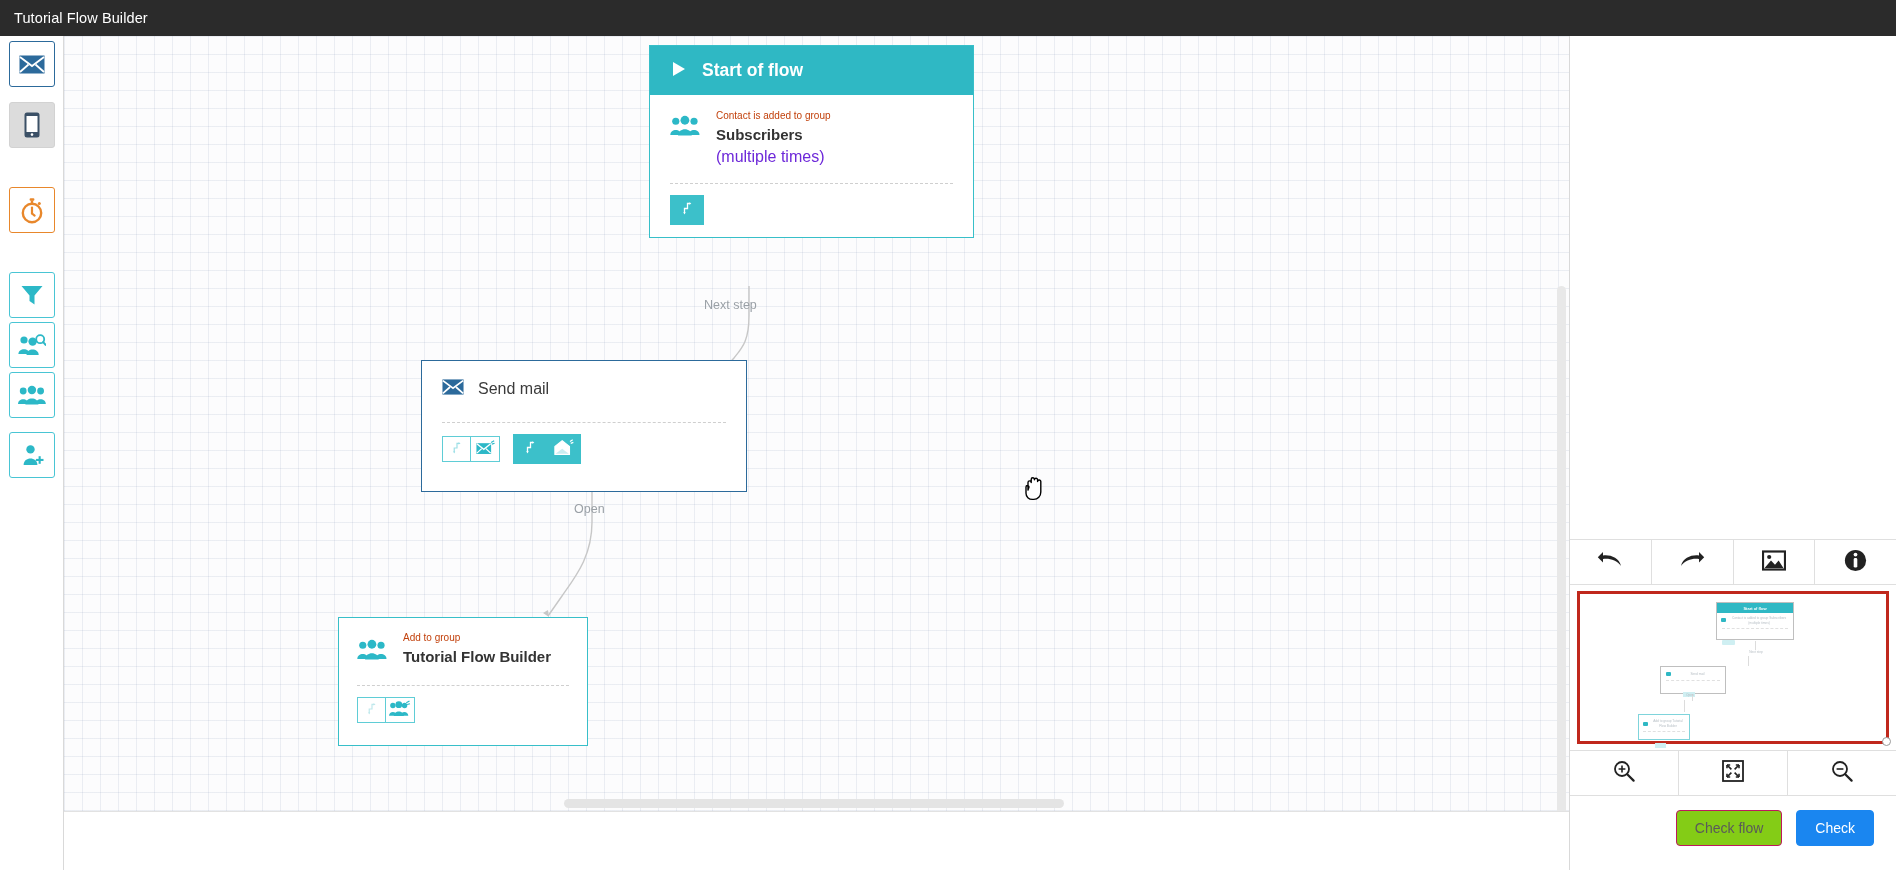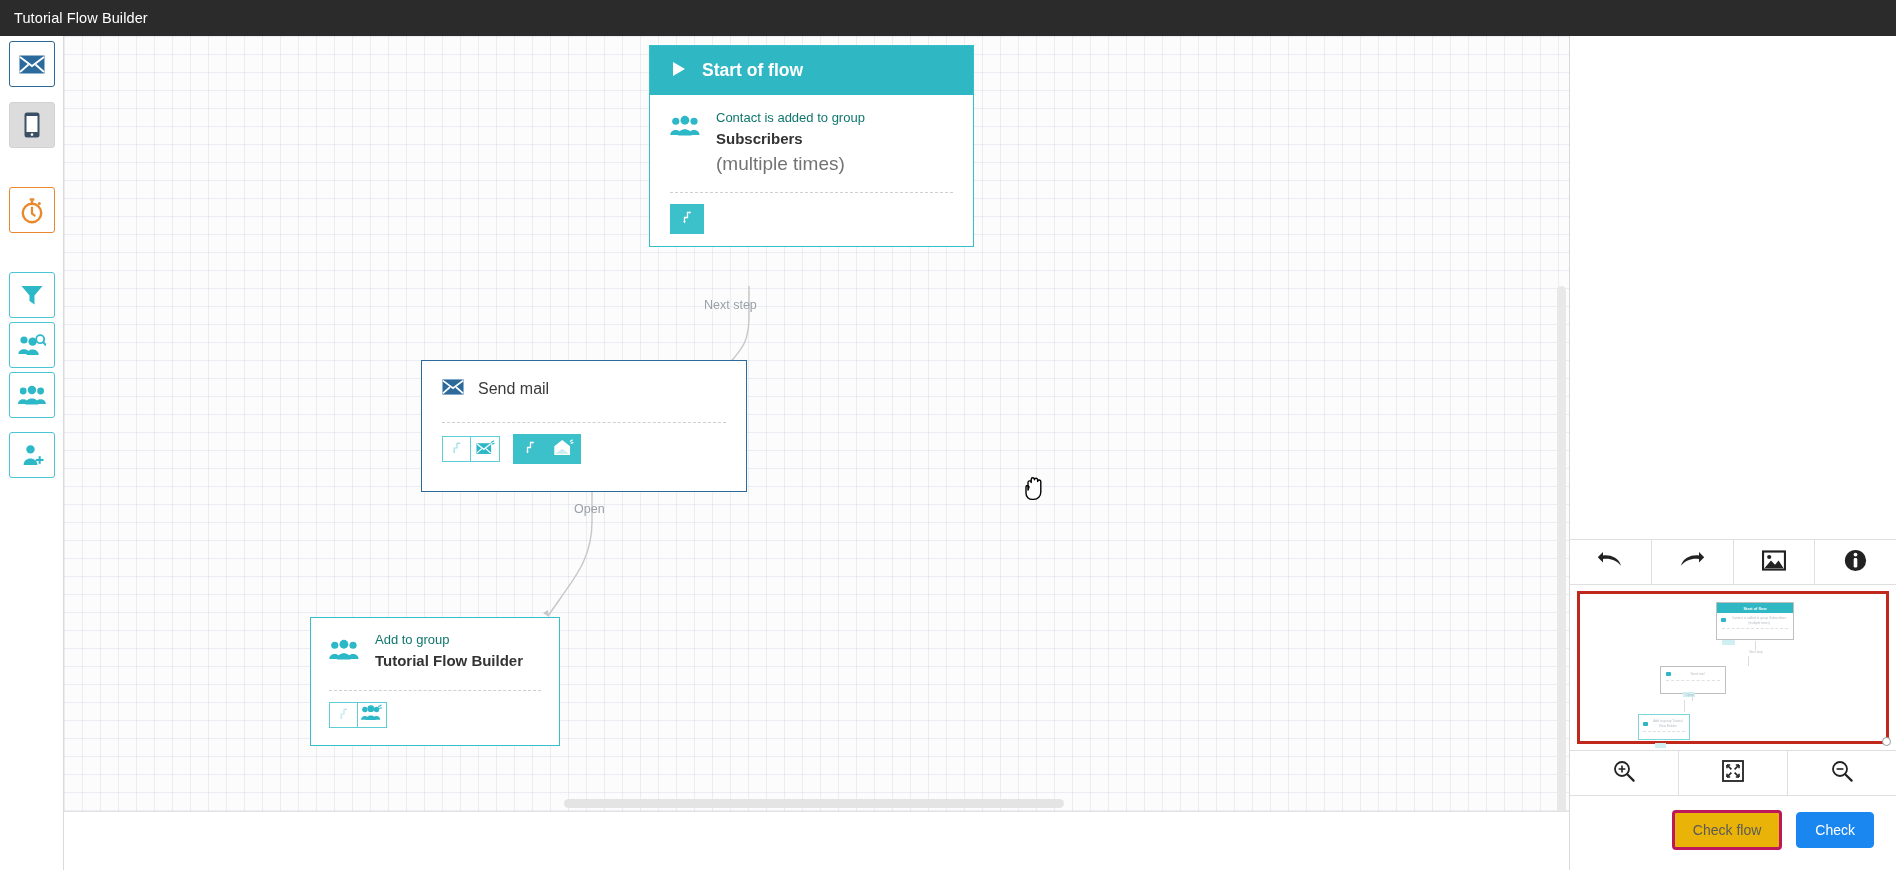--- a/index.html
+++ b/index.html
@@ -93,44 +93,44 @@
     padding-left: 22px;
     gap: 16px;
   }
   .node-start .node-head .htitle {
     color: #ffffff;
     font-size: 17.5px;
     font-weight: bold;
   }
   .node-body { padding: 14px 20px 0 20px; }
   .node-row { display: flex; gap: 16px; align-items: flex-start; }
-  .node-sub   { font-size: 13px; color: #0f766e; line-height: 1.45; }
+  .node-sub   { font-size: 10px; color: #c2410c; line-height: 1.45; }
   .node-main  { font-size: 15px; color: #333333; font-weight: bold; line-height: 1.45; }
-  .node-extra { font-size: 19px; color: #737373; line-height: 1.5; }
+  .node-extra { font-size: 16px; color: #6d28d9; line-height: 1.5; }
   .divider { border-top: 1px dashed #cfcfcf; margin: 14px 0 0 0; }
 
   .btnrow { display: flex; align-items: center; padding: 11px 0 12px 0; gap: 13px; }
   .btngroup { display: flex; }
   .minibtn {
     width: 29px; height: 26px;
     display: flex; align-items: center; justify-content: center;
     border: 1px solid #5fcdd6;
     background: #ffffff;
   }
   .minibtn + .minibtn { border-left: none; }
   .minibtn.filled { background: #3cc0ca; border-color: #3cc0ca; }
 
   .node-mail { border: 1px solid #2c6a9b; }
   .node-mail .mail-head {
     display: flex; align-items: center; gap: 14px;
     padding: 18px 20px 0 20px;
   }
   .node-mail .mail-title { font-size: 16px; color: #3b3b3b; }
 
-  .node-group { border: 1px solid #37bfc9; }
+  .node-group { border: 1px solid #37bfc9; margin-left: 28px; }
 
   
   .sb-track-v {
     position: absolute;
     right: 2px; top: 250px;
     width: 10px; height: 530px;
   }
   .sb-thumb-v {
     width: 9px; height: 530px;
     background: #e8e8e8;
@@ -225,21 +225,21 @@
     justify-content: flex-end;
     gap: 14px;
     padding: 14px 22px 0 0;
   }
   .btn {
     font-size: 14px;
     border-radius: 4px;
     padding: 9px 18px;
     font-family: "Liberation Sans", sans-serif;
   }
-  .btn-secondary { background: #eab308; border: 3px solid #be185d; color: #5a5a5a; }
+  .btn-secondary { background: #84cc16; border: 1px solid #be185d; color: #5a5a5a; }
   .btn-primary   { background: #1a86f0; border: 1px solid #1a86f0; color: #ffffff; }
 
   
   #hand-cursor { position: absolute; left: 958px; top: 437px; }
 </style>
 </head>
 <body>
 
 <div id="titlebar">
   <span class="title">Tutorial Flow Builder</span>

